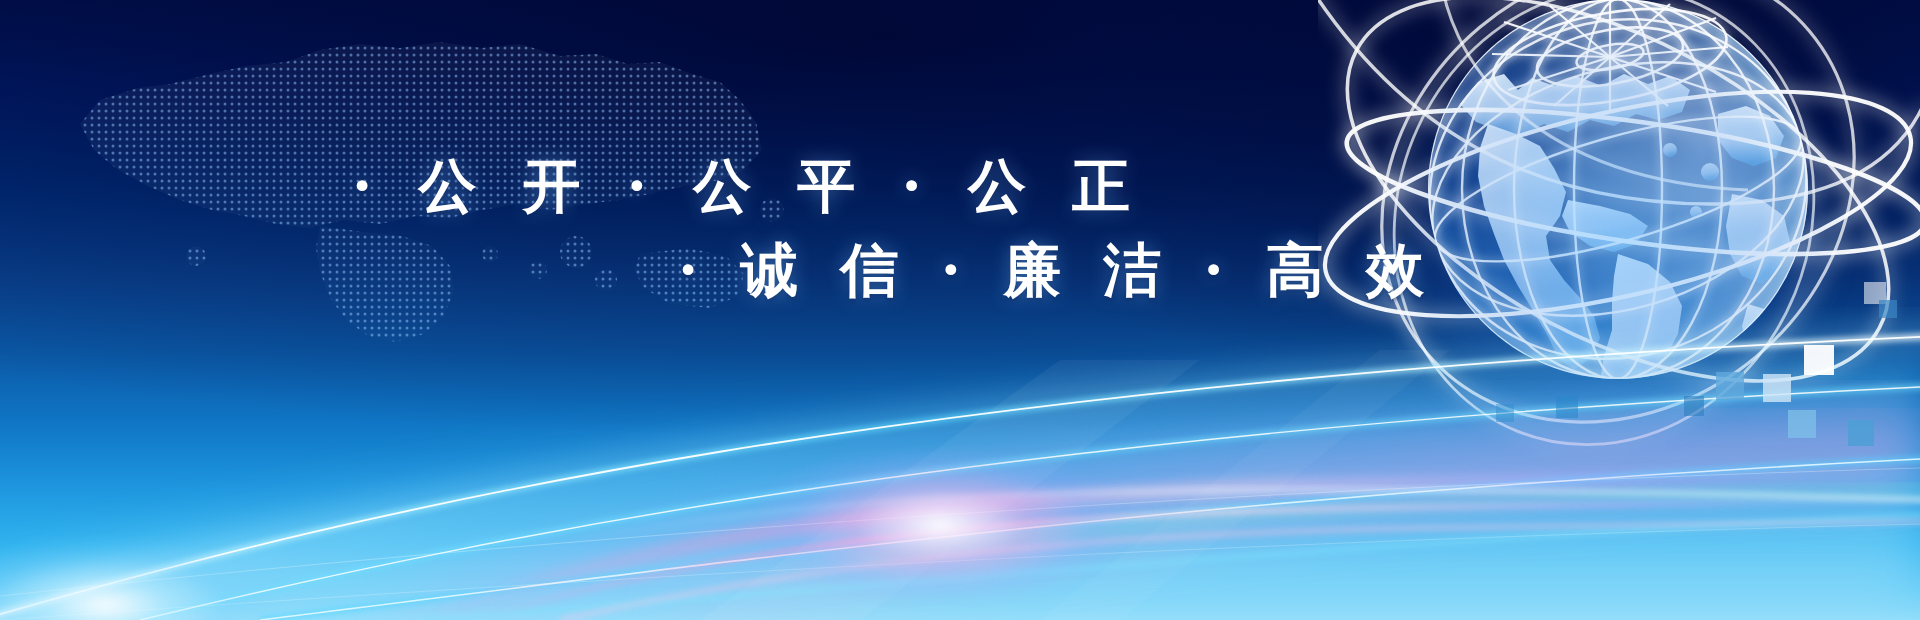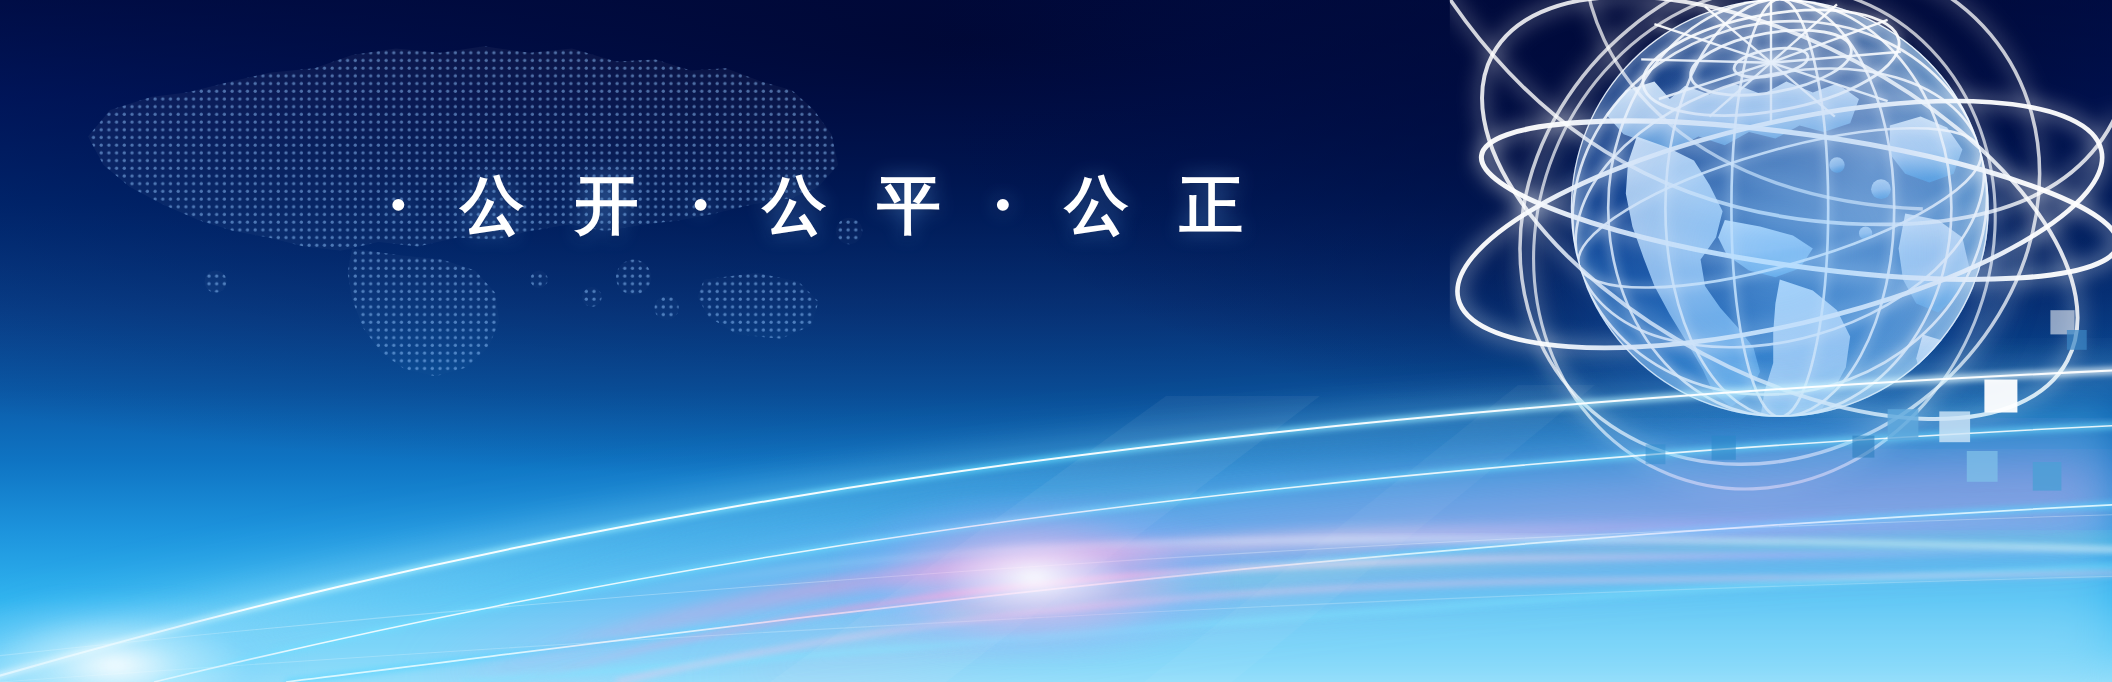--- a/index.html
+++ b/index.html
@@ -312,15 +312,16 @@
       <div class="sq" style="left: 1788px; top: 410px; width: 28px; height: 28px; background: rgb(127, 192, 232); opacity: 0.75;"></div>
       <div class="sq" style="left: 1848px; top: 420px; width: 26px; height: 26px; background: rgb(78, 159, 214); opacity: 0.85;"></div>
       <div class="sq" style="left: 1879px; top: 300px; width: 18px; height: 18px; background: rgb(59, 134, 196); opacity: 0.7;"></div>
       <div class="sq" style="left: 1684px; top: 396px; width: 20px; height: 20px; background: rgb(47, 127, 190); opacity: 0.6;"></div>
       <div class="sq" style="left: 1556px; top: 396px; width: 22px; height: 22px; background: rgb(42, 134, 200); opacity: 0.55;"></div>
       <div class="sq" style="left: 1496px; top: 404px; width: 18px; height: 18px; background: rgb(47, 140, 203); opacity: 0.45;"></div>
     </div>
 
   <div class="slogan">
     <div class="line line1">· 公 开 · 公 平 · 公 正</div>
+    <div class="line line2">· 诚 信 · 廉 洁 · 高 效</div>
   </div>
 
 </div>
 
 </body></html>

